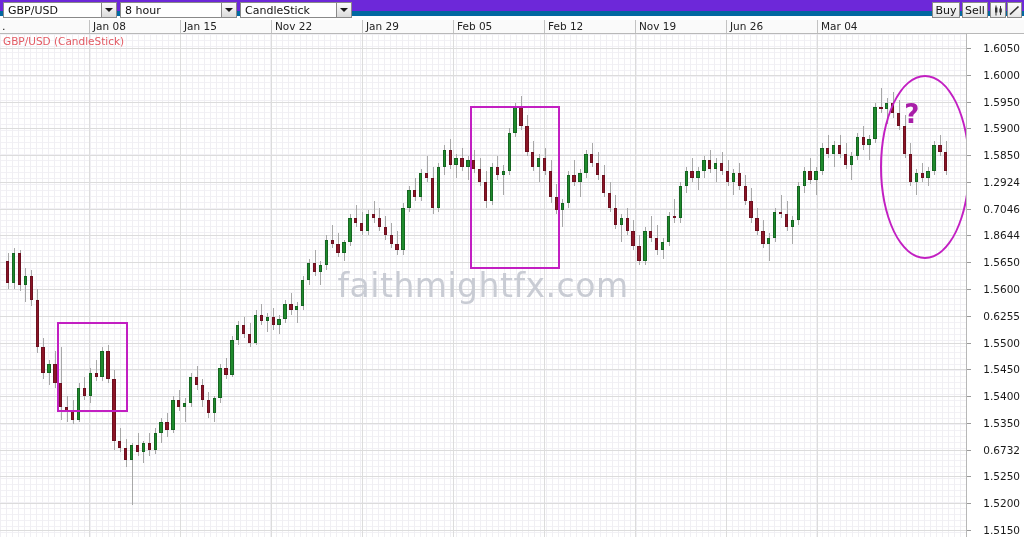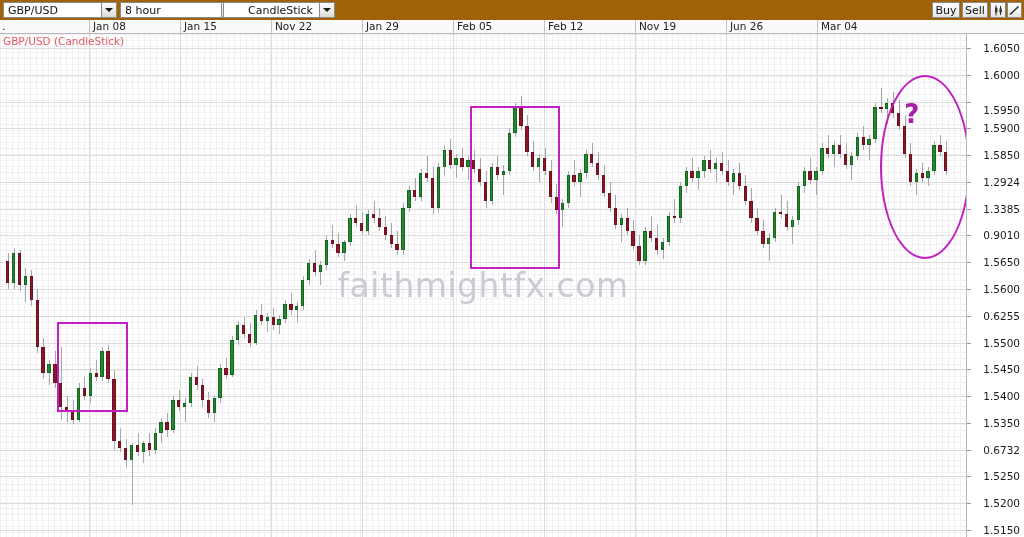--- a/index.html
+++ b/index.html
@@ -7,22 +7,22 @@
     width:1024px;height:537px;overflow:hidden;
     background:#ffffff;
     font-family:"DejaVu Sans","Liberation Sans",sans-serif;
     font-size:11px;color:#1a1a1a;
     -webkit-font-smoothing:antialiased;
   }
   #app{position:relative;width:1024px;height:537px;}
 
   
   .toolbar{
-    position:absolute;left:0;top:0;width:1024px;height:32px;
-    background:#a16207;border-bottom:1px solid #0369a1;
+    position:absolute;left:0;top:0;width:1024px;height:16px;
+    background:#6d28d9;border-bottom:5px solid #0369a1;
     box-sizing:border-box;
   }
   .combo{
     position:absolute;top:2px;height:16px;
     background:#ffffff;border:1px solid #8a8a8a;box-sizing:border-box;
     display:flex;align-items:stretch;
   }
   .combo .cval{
     flex:1;display:flex;align-items:center;padding-left:4px;
     font-size:11px;color:#111;white-space:nowrap;overflow:hidden;
@@ -32,21 +32,21 @@
     background:linear-gradient(#fbfbfb,#dcdcdc);
     display:flex;align-items:center;justify-content:center;
   }
   .combo .carrow i{
     display:block;width:0;height:0;
     border-left:4px solid transparent;border-right:4px solid transparent;
     border-top:4px solid #1a1a1a;
   }
   #combo-symbol{left:3px;width:114px;}
   #combo-period{left:120px;width:117px;}
-  #combo-type{left:223px;width:112px;padding-left:20px;}
+  #combo-type{left:240px;width:112px;}
 
   .tbtn{
     position:absolute;top:2px;height:16px;
     background:linear-gradient(#fdfdfd,#e6e6e6);
     border:1px solid #8a8a8a;box-sizing:border-box;
     display:flex;align-items:center;justify-content:center;
     font-size:11px;color:#111;cursor:default;
   }
   #btn-buy{left:932px;width:28px;}
   #btn-sell{left:962px;width:26px;}
@@ -177,31 +177,31 @@
       <span class="dlabel" style="left: 635px;">Nov 19</span>
       <span class="dlabel" style="left: 726px;">Jun 26</span>
       <span class="dlabel" style="left: 817px;">Mar 04</span>
     </div>
 
   <div class="pricebar">
       <span class="plabel" style="top: 14px;">1.6050</span>
       <span class="ptick" style="top: 14px;"></span>
       <span class="plabel" style="top: 40.7778px;">1.6000</span>
       <span class="ptick" style="top: 41px;"></span>
-      <span class="plabel" style="top: 67.5556px; margin-top: 8px;">1.5950</span>
+      <span class="plabel" style="top: 67.5556px;">1.5950</span>
       <span class="ptick" style="top: 68px;"></span>
       <span class="plabel" style="top: 94.3333px;">1.5900</span>
       <span class="ptick" style="top: 94px;"></span>
       <span class="plabel" style="top: 121.111px;">1.5850</span>
       <span class="ptick" style="top: 121px;"></span>
       <span class="plabel" style="top: 147.889px;">1.2924</span>
       <span class="ptick" style="top: 148px;"></span>
-      <span class="plabel" style="top: 174.667px;">1.3385</span>
+      <span class="plabel" style="top: 174.667px;">0.7046</span>
       <span class="ptick" style="top: 175px;"></span>
-      <span class="plabel" style="top: 201.444px;">0.9010</span>
+      <span class="plabel" style="top: 201.444px;">1.8644</span>
       <span class="ptick" style="top: 201px;"></span>
       <span class="plabel" style="top: 228.222px;">1.5650</span>
       <span class="ptick" style="top: 228px;"></span>
       <span class="plabel" style="top: 255px;">1.5600</span>
       <span class="ptick" style="top: 255px;"></span>
       <span class="plabel" style="top: 281.778px;">0.6255</span>
       <span class="ptick" style="top: 282px;"></span>
       <span class="plabel" style="top: 308.556px;">1.5500</span>
       <span class="ptick" style="top: 309px;"></span>
       <span class="plabel" style="top: 335.333px;">1.5450</span>

